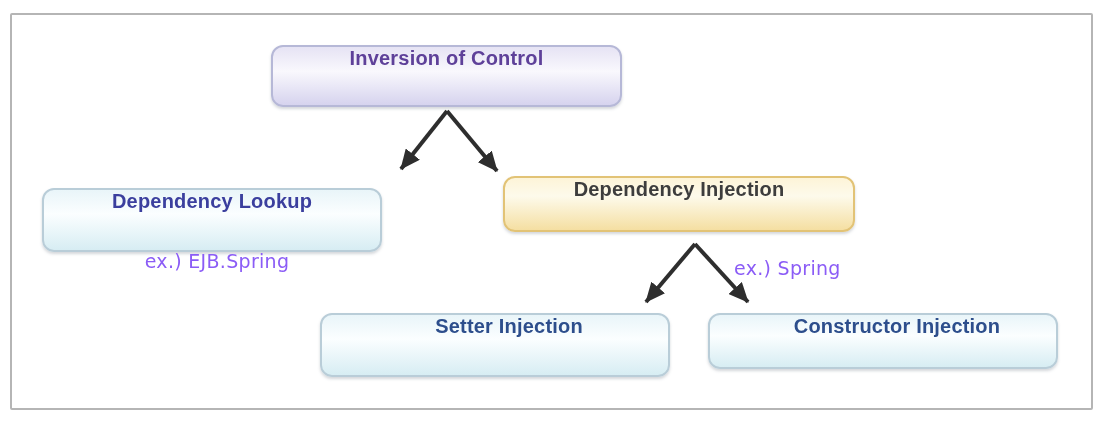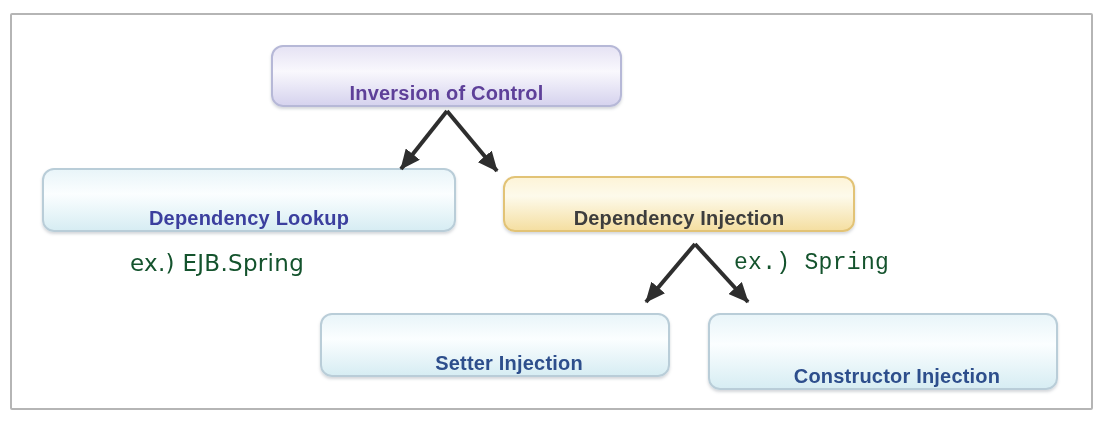--- a/index.html
+++ b/index.html
@@ -12,21 +12,21 @@
   .frame {
     position: absolute; left: 10px; top: 13px;
     width: 1079px; height: 393px;
     border: 2px solid #b5b5b5;
     background: #ffffff;
     border-radius: 2px;
   }
   .node {
     position: absolute;
     border-radius: 12px;
-    display: flex; align-items: flex-end; justify-content: center;
+    display: flex; align-items: flex-start; justify-content: center;
     font-weight: bold; font-size: 20px; letter-spacing: 0.2px;
     box-shadow: 0 2px 3px rgba(100,110,125,0.28);
     box-sizing: border-box;
     text-align: center;
   }
   .node-purple {
     background: linear-gradient(180deg, #e6e3f4 0%, #f9f8fd 42%, #d6d3ee 100%);
     border: 2px solid #b6b8d7;
     color: #5e4099;
   }
@@ -40,33 +40,33 @@
     border: 2px solid #b9cdd8;
     color: #2d4e8c;
     padding-left: 28px;
   }
   .node-yellow {
     background: linear-gradient(180deg, #fdf4d8 0%, #fdfaeb 35%, #f5dfa2 100%);
     border: 2px solid #e2c376;
     color: #3d3d3d;
   }
   #node-ioc        { left: 271px; top: 45px;  width: 351px; height: 62px; }
-  #node-lookup     { left: 42px;  top: 168px; width: 414px; height: 64px; }
+  #node-lookup     { left: 42px;  top: 188px; width: 340px; height: 64px; }
   #node-injection  { left: 503px; top: 176px; width: 352px; height: 56px; }
   #node-setter     { left: 320px; top: 313px; width: 350px; height: 64px; }
-  #node-constructor{ left: 708px; top: 313px; width: 350px; height: 77px; }
+  #node-constructor{ left: 708px; top: 313px; width: 350px; height: 56px; }
   .annotation {
     position: absolute;
     font-family: "DejaVu Sans", sans-serif;
-    font-size: 23px; color: #14532d;
+    font-size: 19px; color: #8b5cf6;
     letter-spacing: 0.3px;
     white-space: nowrap;
   }
   #annotation-lookup { left: 42px; top: 250px; width: 350px; text-align: center; }
-  #annotation-injection { left: 734px; top: 250px; font-family: Liberation Mono, monospace; }
+  #annotation-injection { left: 734px; top: 257px; }
   .arrow-layer {
     position: absolute; left: 0; top: 0;
     width: 1104px; height: 423px;
     pointer-events: none;
   }
 </style>
 </head>
 <body>
 
 <div class="frame"></div>

